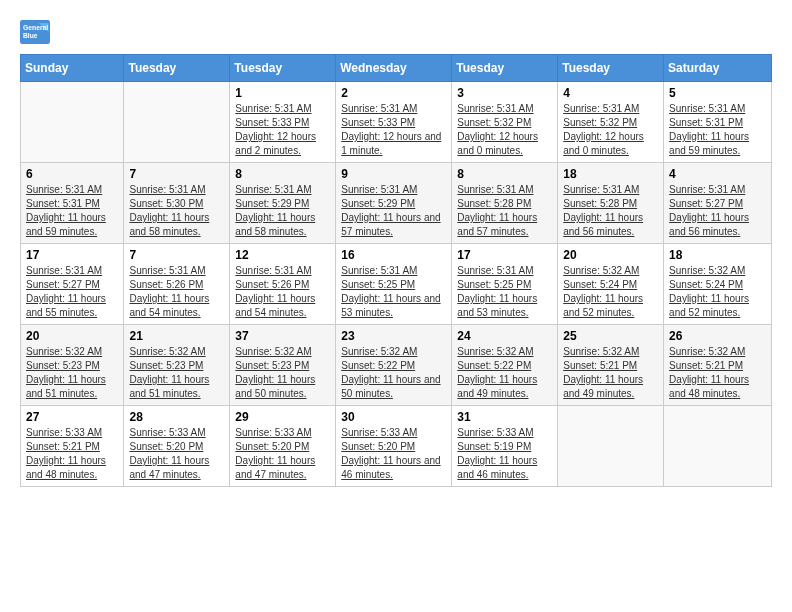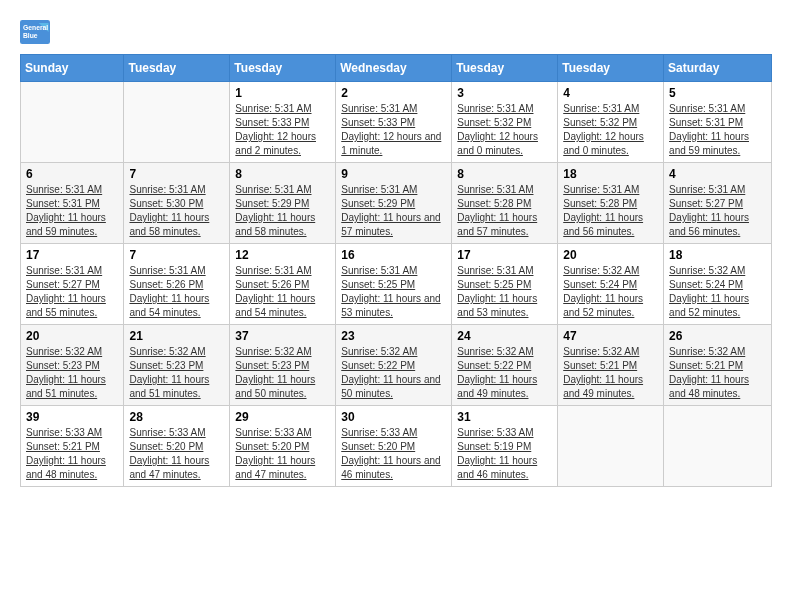--- a/index.html
+++ b/index.html
@@ -207,31 +207,31 @@
         </td>
         <td>
           <div class="day-number">23</div>
           <div class="day-info">Sunrise: 5:32 AM<br>Sunset: 5:22 PM<br>Daylight: 11 hours and 50 minutes.</div>
         </td>
         <td>
           <div class="day-number">24</div>
           <div class="day-info">Sunrise: 5:32 AM<br>Sunset: 5:22 PM<br>Daylight: 11 hours and 49 minutes.</div>
         </td>
         <td>
-          <div class="day-number">47</div>
+          <div class="day-number">25</div>
           <div class="day-info">Sunrise: 5:32 AM<br>Sunset: 5:21 PM<br>Daylight: 11 hours and 49 minutes.</div>
         </td>
         <td>
           <div class="day-number">26</div>
           <div class="day-info">Sunrise: 5:32 AM<br>Sunset: 5:21 PM<br>Daylight: 11 hours and 48 minutes.</div>
         </td>
       </tr>
       <tr>
         <td>
-          <div class="day-number">39</div>
+          <div class="day-number">27</div>
           <div class="day-info">Sunrise: 5:33 AM<br>Sunset: 5:21 PM<br>Daylight: 11 hours and 48 minutes.</div>
         </td>
         <td>
           <div class="day-number">28</div>
           <div class="day-info">Sunrise: 5:33 AM<br>Sunset: 5:20 PM<br>Daylight: 11 hours and 47 minutes.</div>
         </td>
         <td>
           <div class="day-number">29</div>
           <div class="day-info">Sunrise: 5:33 AM<br>Sunset: 5:20 PM<br>Daylight: 11 hours and 47 minutes.</div>
         </td>

